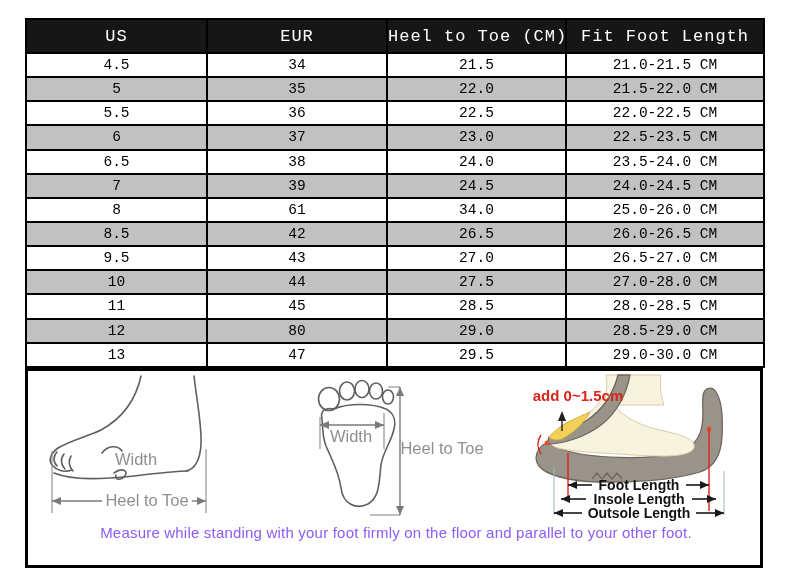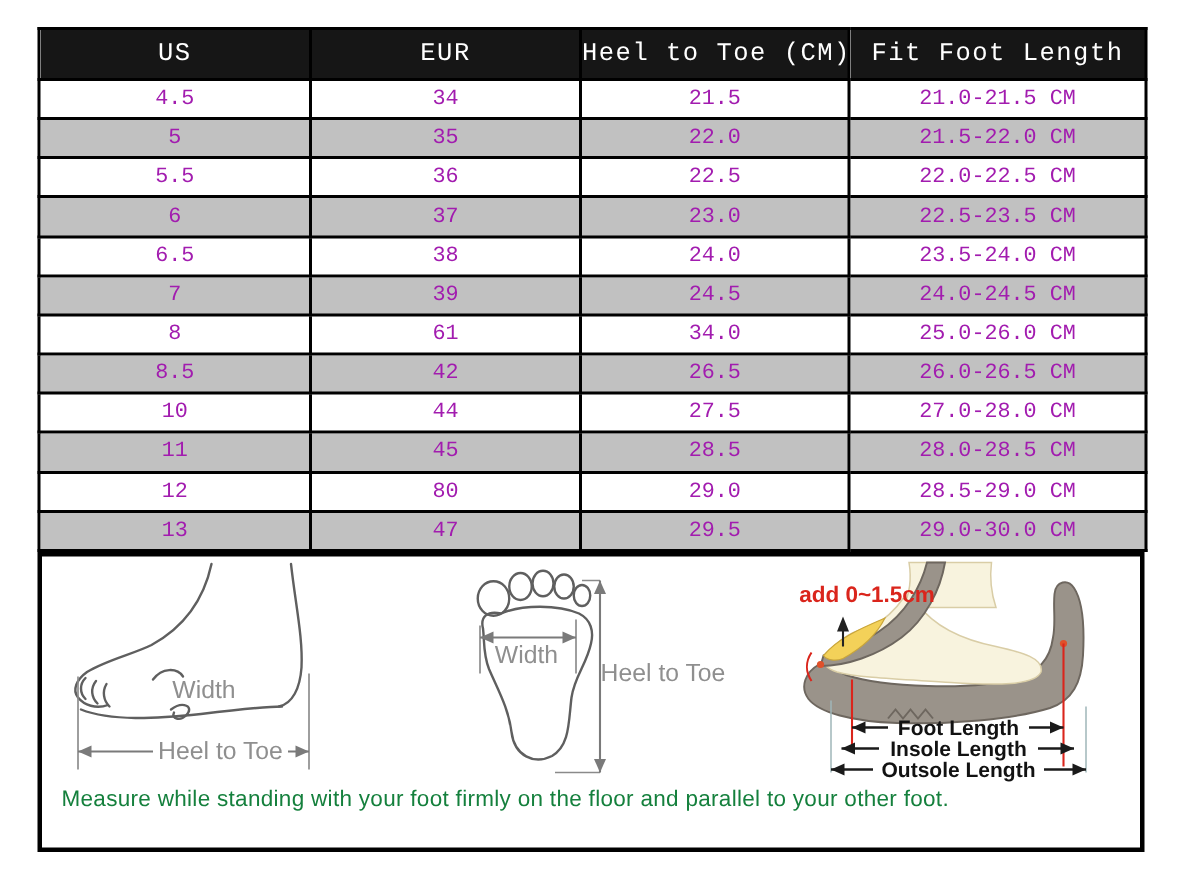--- a/index.html
+++ b/index.html
@@ -14,31 +14,31 @@
     font-family:"Liberation Mono",monospace;
   }
   .size-table th,.size-table td{
     border:2px solid var(--table_border,#000);
     text-align:center;padding:0;overflow:hidden;white-space:nowrap;
   }
   .size-table thead th{
     background:var(--header_bg,#161616);color:var(--header_text,#fff);
     font-size:17px;font-weight:normal;height:32px;letter-spacing:1px;
   }
-  .size-table tbody td{font-size:14.5px;color:#a21caf;background:#ffffff;}
+  .size-table tbody td{font-size:14.5px;color:#000000;background:#ffffff;}
   .size-table tbody tr:nth-child(even) td{background:var(--alt_row_bg,#c1c1c1);}
   
   .bottom-box{
     position:absolute;left:25px;top:368px;width:732px;height:194px;
     border:3px solid #000;background:#fff;
   }
   .bottom-box svg{position:absolute;}
   .caption{
     position:absolute;left:13px;top:153px;width:710px;
-    font-size:15px;color:#15803d;letter-spacing:0.2px;
+    font-size:15px;color:#8b5cf6;letter-spacing:0.2px;text-align:center;
   }
   
   .sk{fill:none;stroke:#5f5f5f;stroke-width:1.6;stroke-linecap:round;}
   .sk-thin{fill:none;stroke:#8a8a8a;stroke-width:1.1;}
   .ml{stroke:#7a7a7a;stroke-width:1.4;}
   .ml-tip{fill:#7a7a7a;stroke:none;}
   .mlb{stroke:#1a1a1a;stroke-width:1.6;}
   .mlb-tip{fill:#1a1a1a;stroke:none;}
   .lbl-gray{font-family:"Liberation Sans",sans-serif;font-size:16.5px;fill:var(--label_gray,#8f8f8f);}
   .lbl-bold{font-family:"Liberation Sans",sans-serif;font-size:14px;font-weight:bold;fill:#121212;}
@@ -108,20 +108,26 @@
         <td>8</td>
         <td>61</td>
         <td>34.0</td>
         <td>25.0-26.0 CM</td>
       </tr>
       <tr>
         <td>8.5</td>
         <td>42</td>
         <td>26.5</td>
         <td>26.0-26.5 CM</td>
+      </tr>
+      <tr>
+        <td>9.5</td>
+        <td>43</td>
+        <td>27.0</td>
+        <td>26.5-27.0 CM</td>
       </tr>
       <tr>
         <td>10</td>
         <td>44</td>
         <td>27.5</td>
         <td>27.0-28.0 CM</td>
       </tr>
       <tr>
         <td>11</td>
         <td>45</td>

